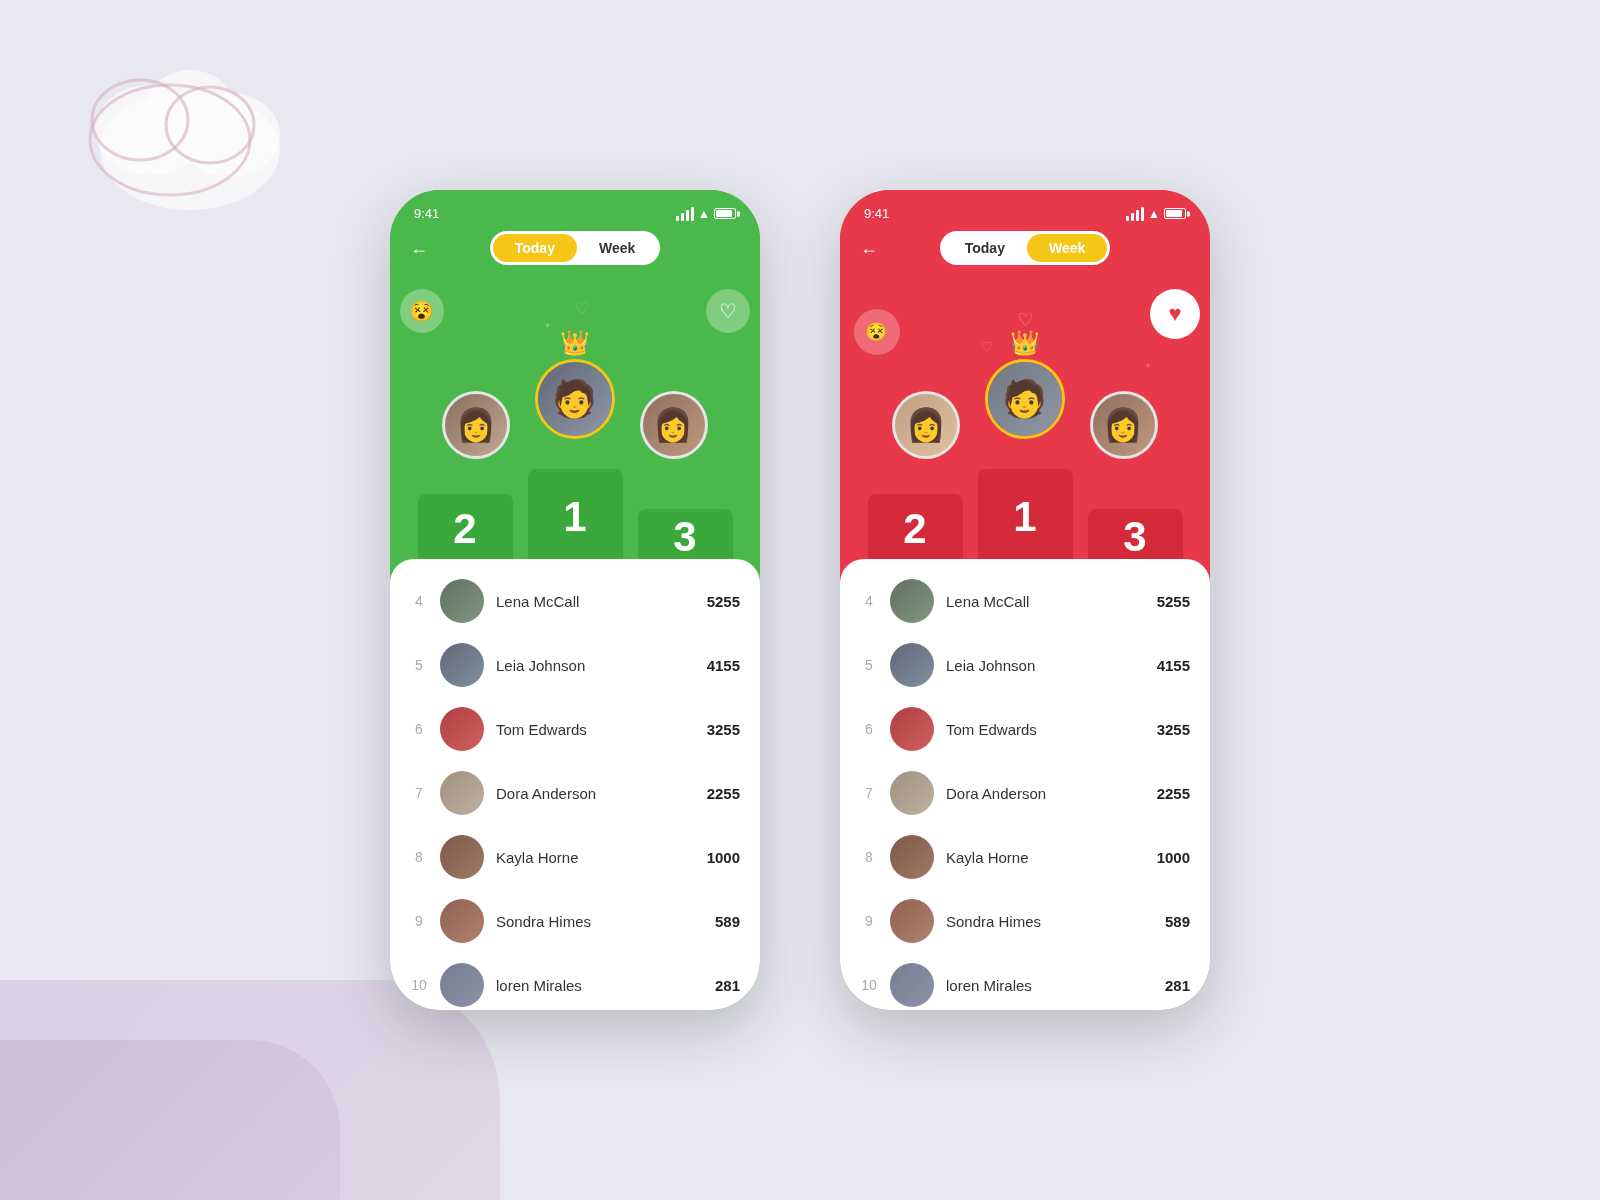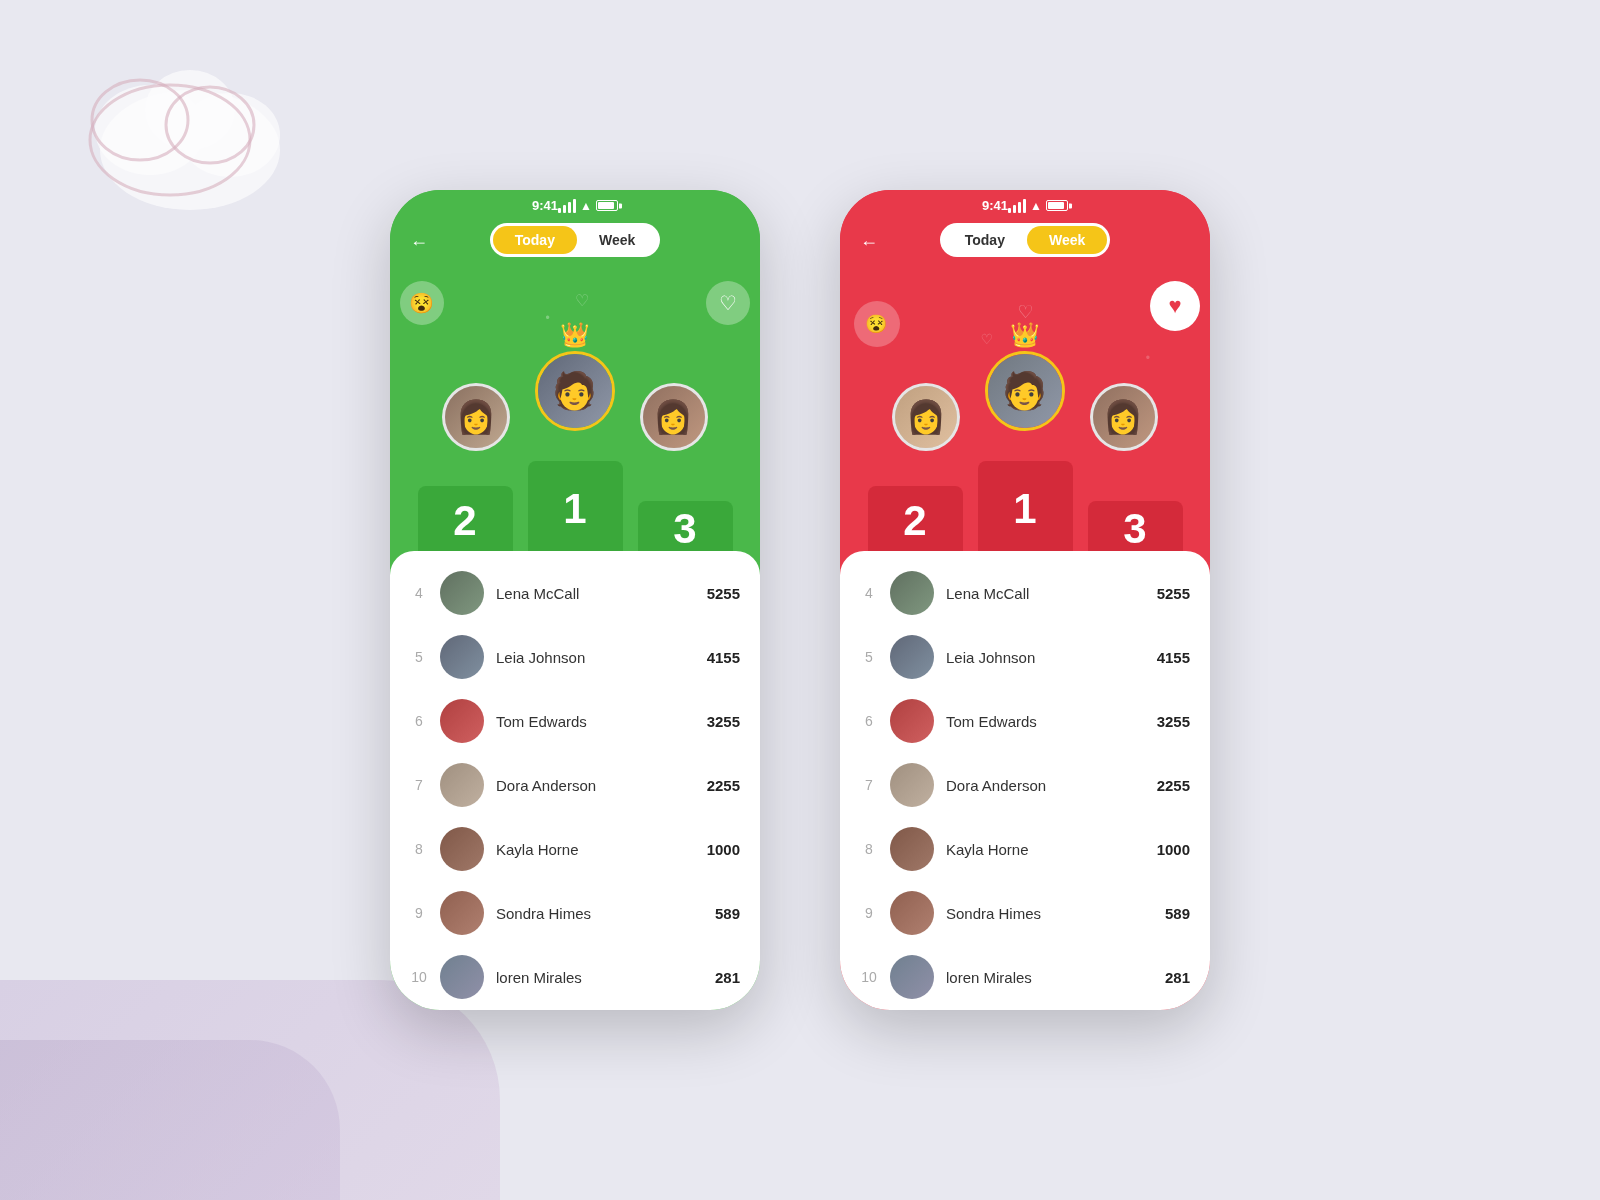--- a/index.html
+++ b/index.html
@@ -33,25 +33,25 @@
       overflow: hidden;
       box-shadow: 0 20px 60px rgba(0,0,0,0.2);
       position: relative;
       display: flex;
       flex-direction: column;
     }
 
     
     .status-bar {
       display: flex;
-      justify-content: center;
-      align-items: center;
-      padding: 8px 24px 4px;
+      justify-content: space-between;
+      align-items: center;
+      padding: 16px 24px 4px;
       font-size: 13px;
-      font-weight: 700;
+      font-weight: 400;
     }
     .status-time { color: white; }
     .status-icons { display: flex; align-items: center; gap: 4px; }
     .signal-bars {
       display: flex; gap: 2px; align-items: flex-end;
     }
     .signal-bar {
       width: 3px;
       background: white;
       border-radius: 1px;

